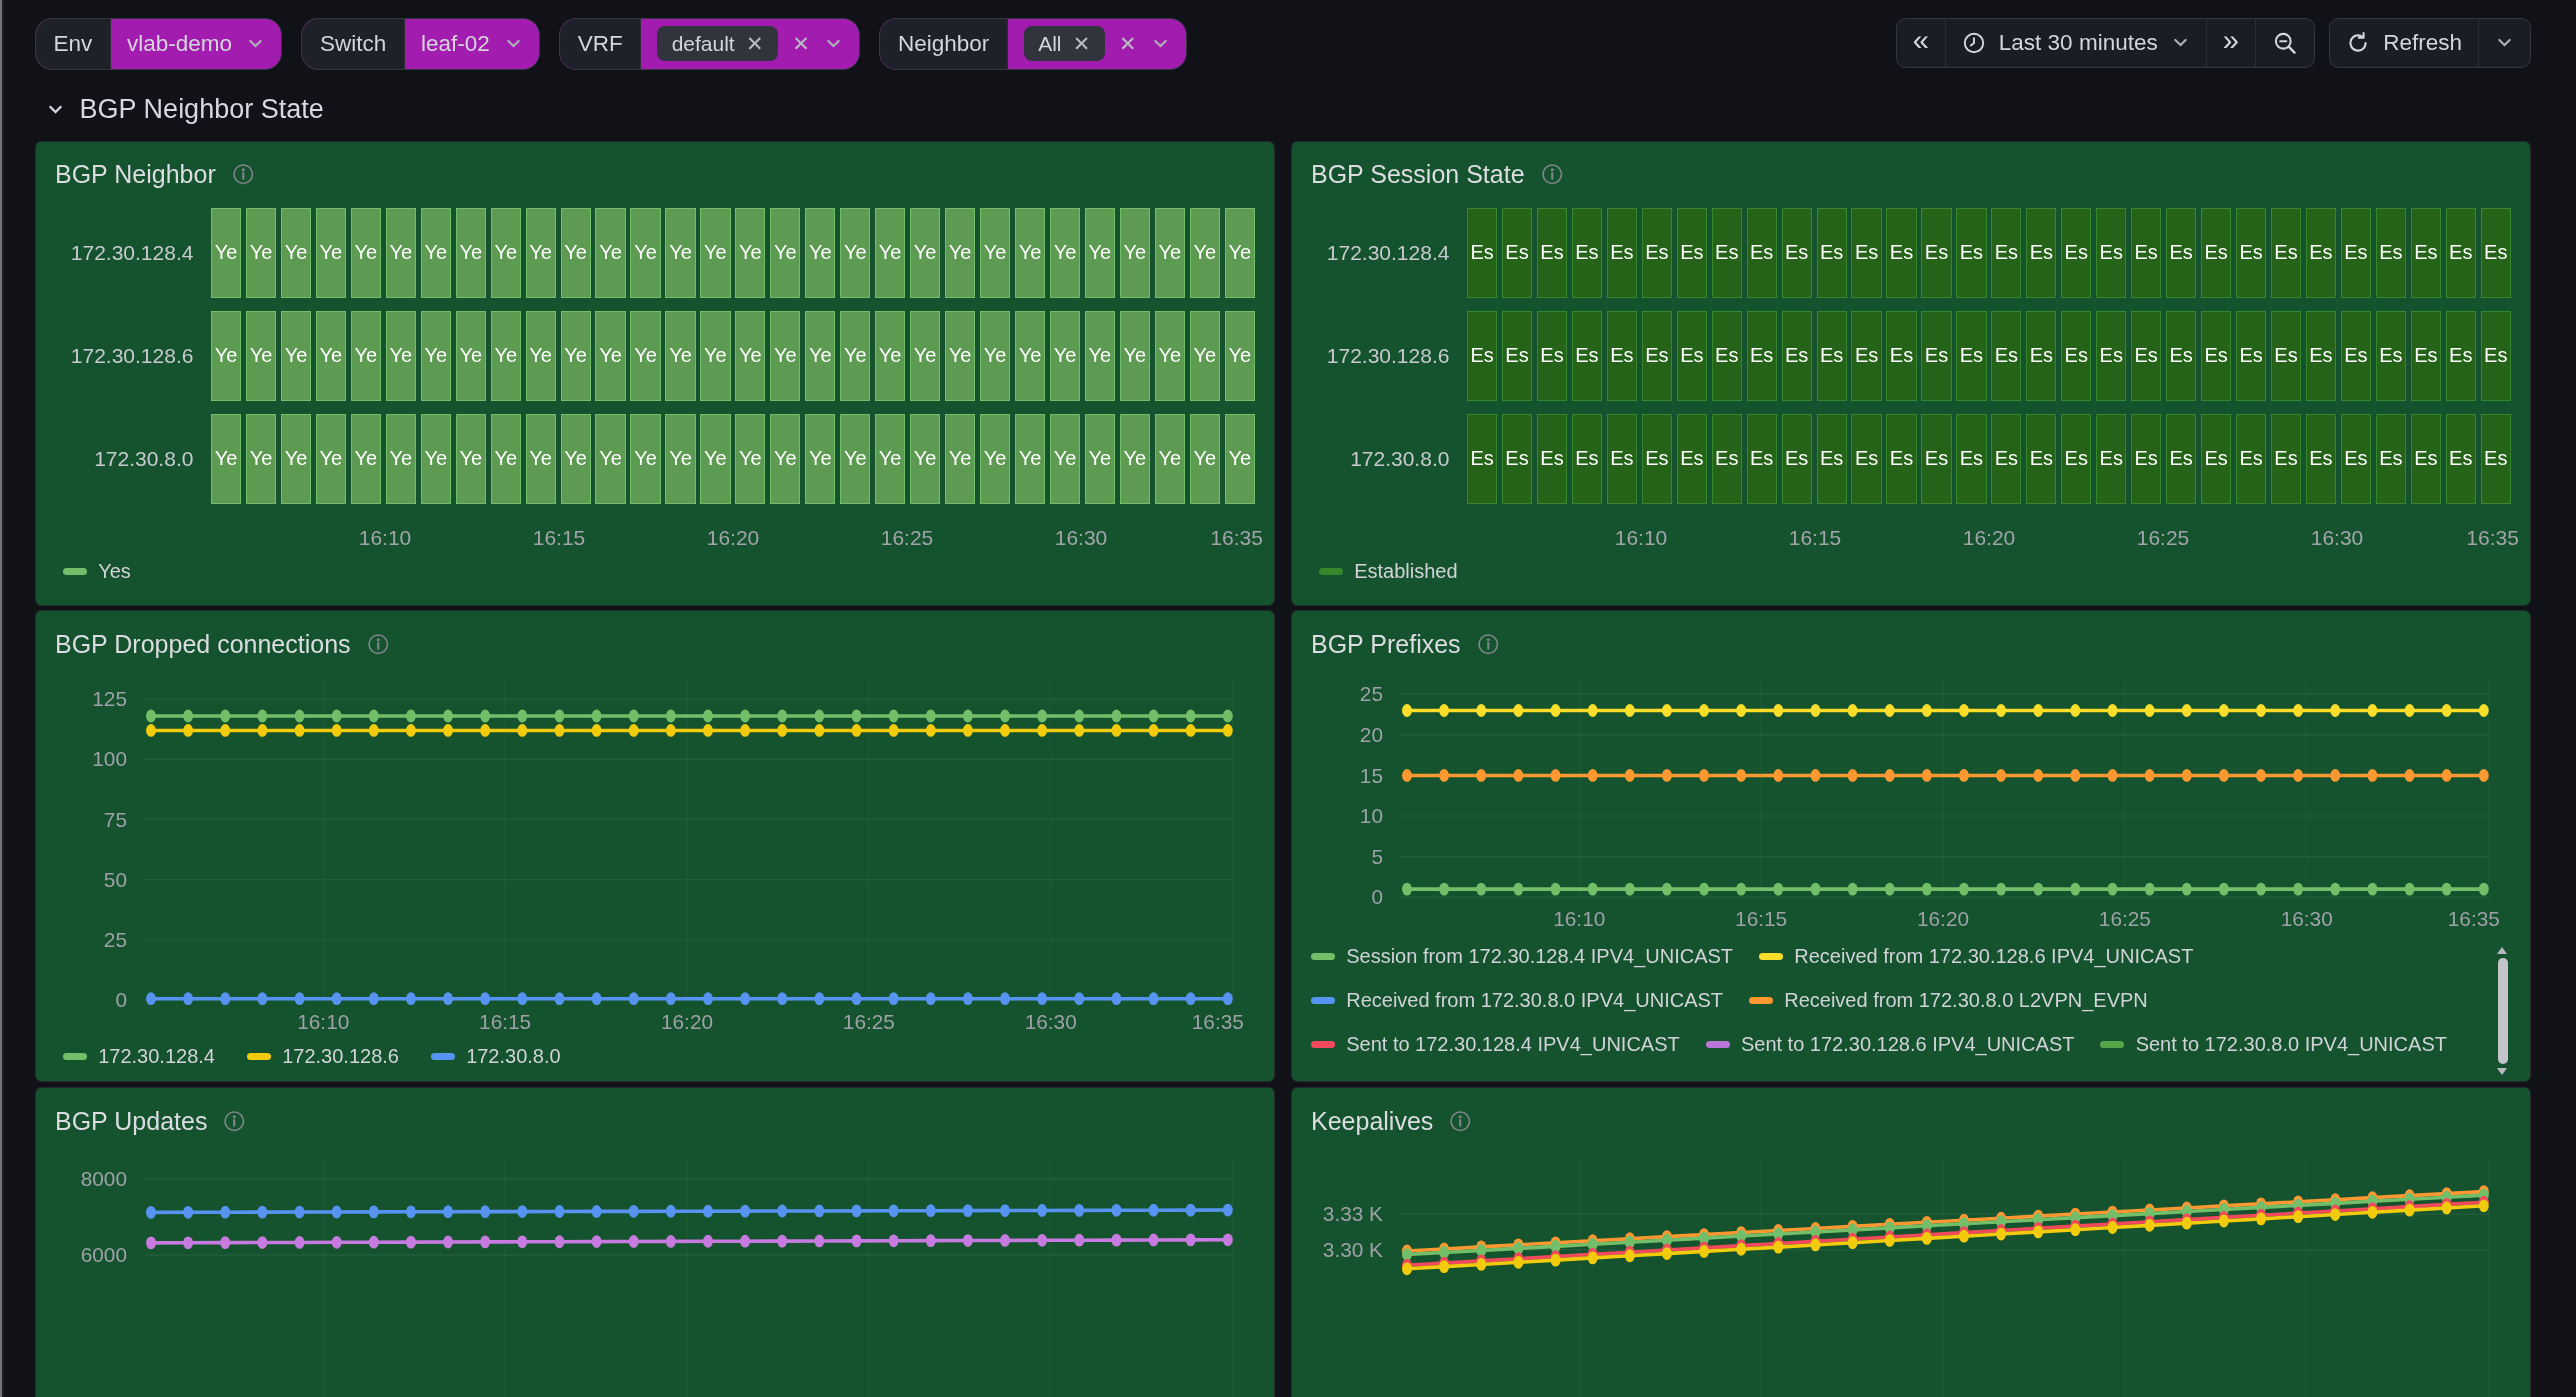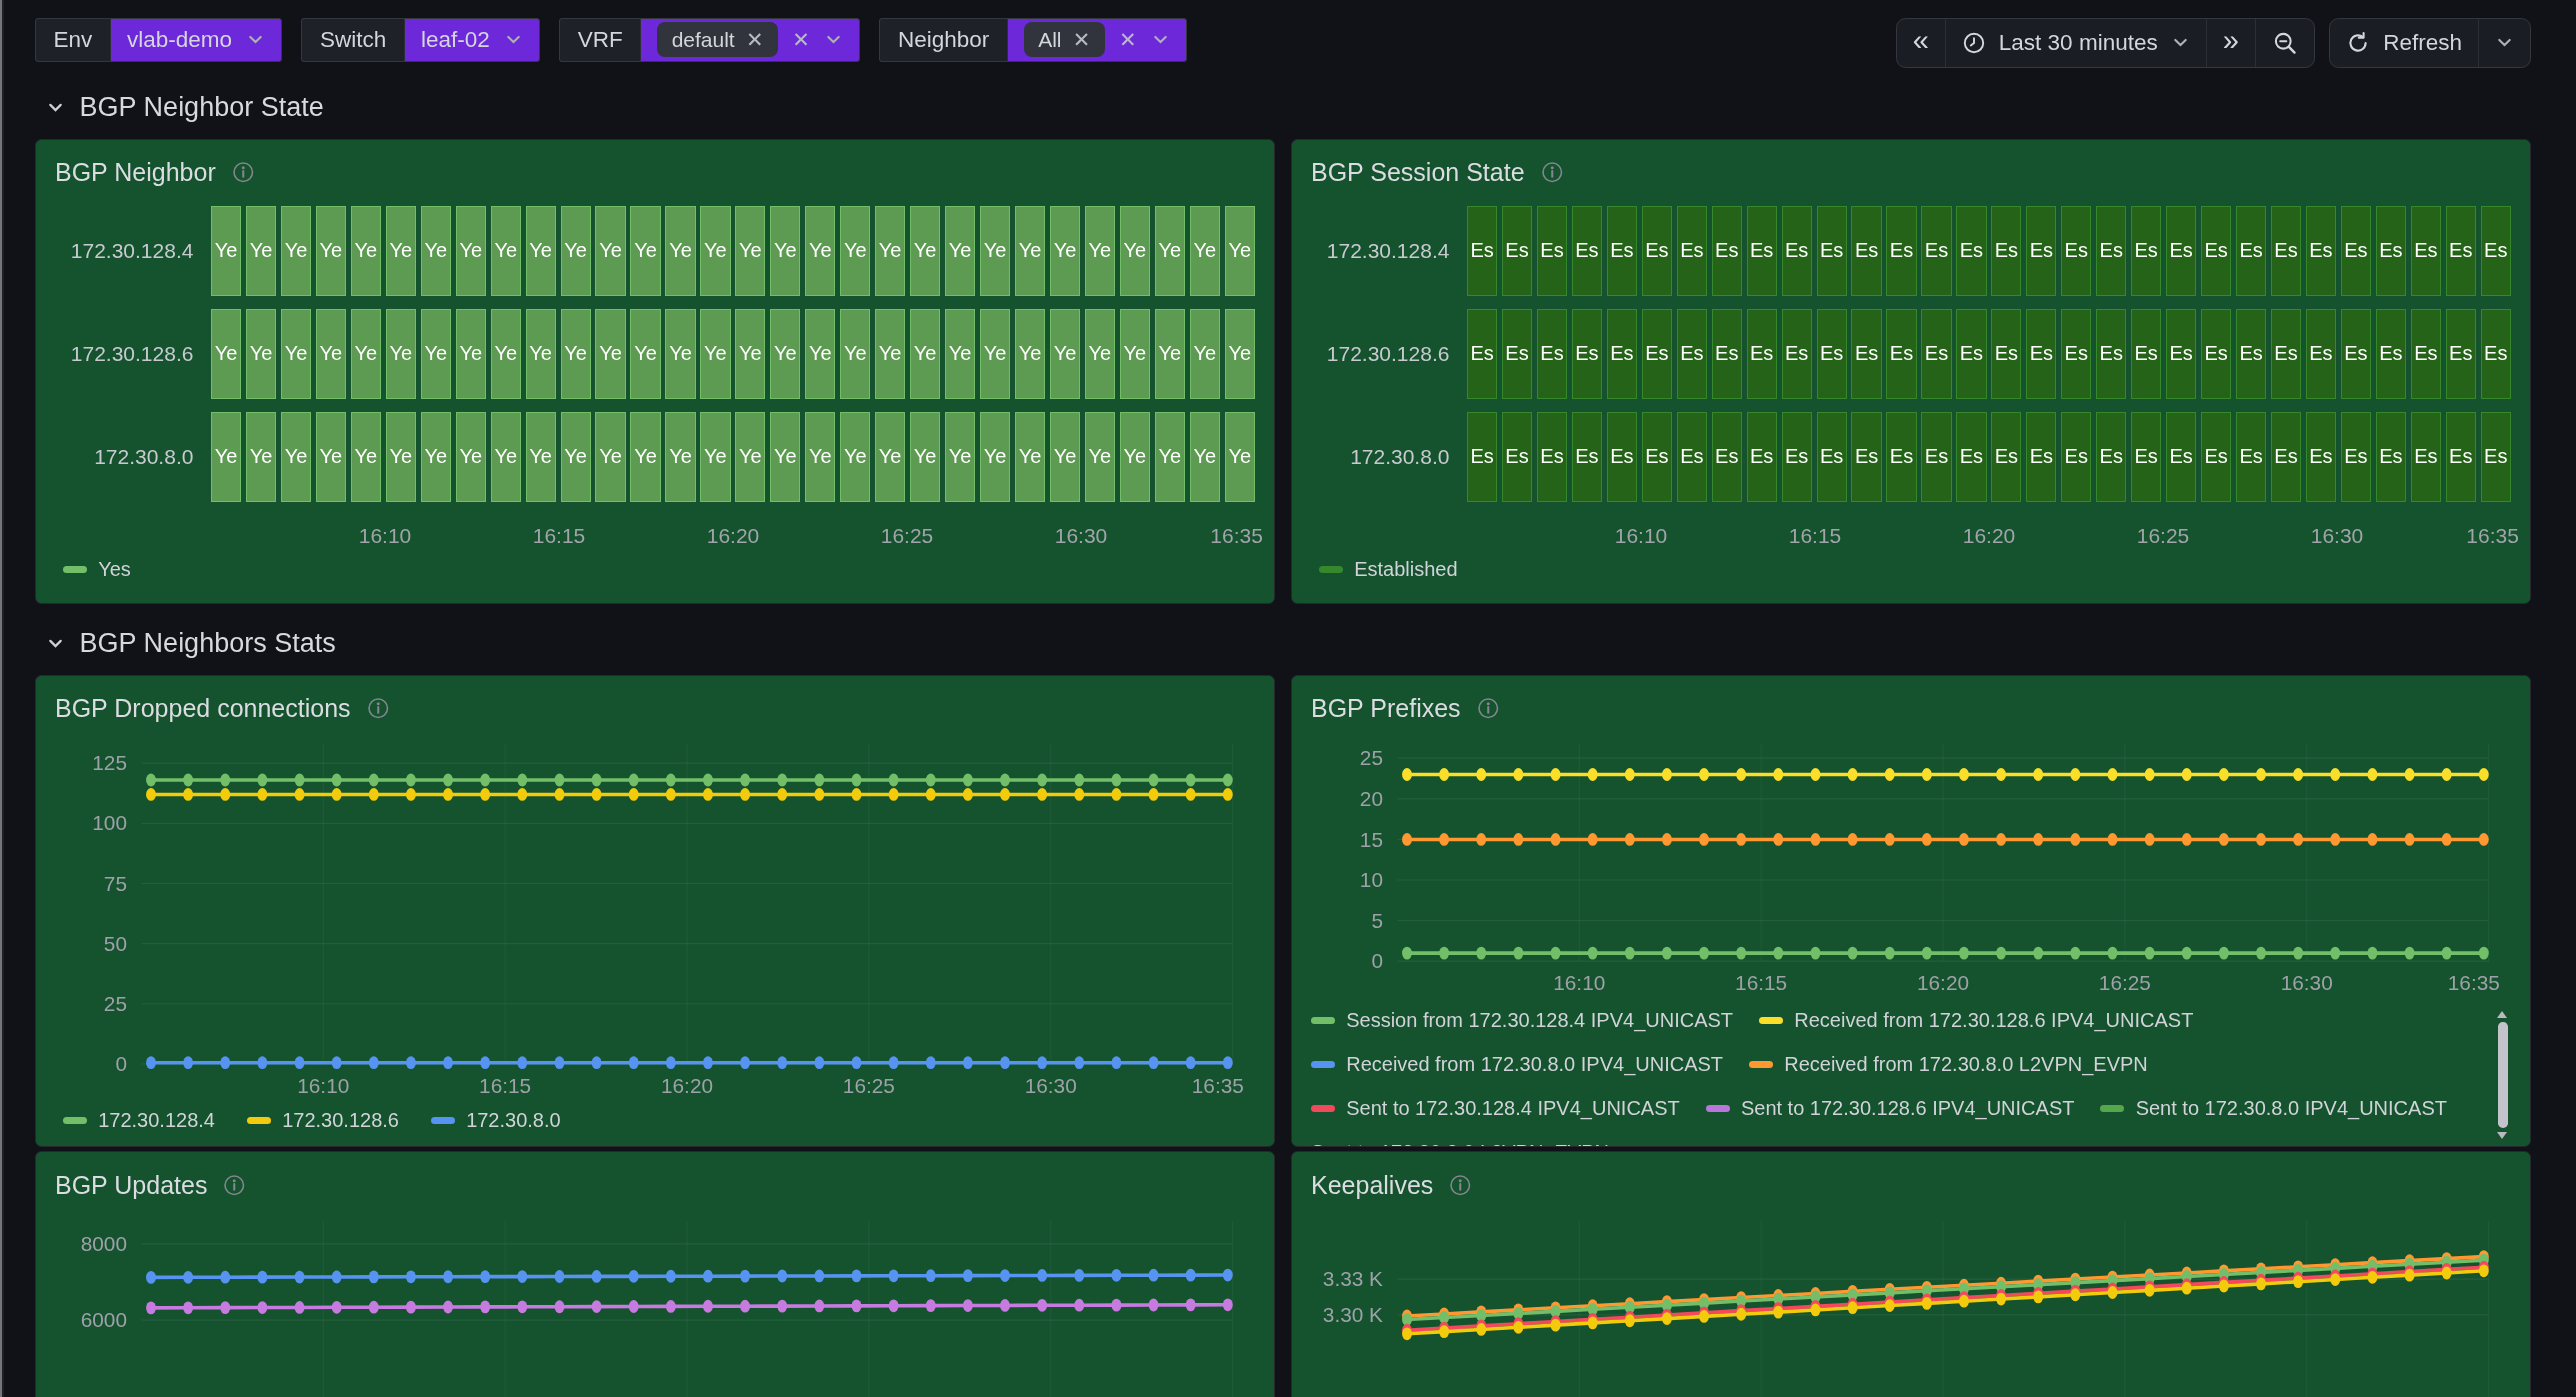--- a/index.html
+++ b/index.html
@@ -8,21 +8,21 @@
     width:2576px; height:1397px; overflow:hidden;
     background:#111217; color:#ccccdc;
     font-family:"Liberation Sans", sans-serif;
     position:relative;
   }
   .left-edge { position:absolute; left:0; top:0; bottom:0; width:4px; background:#75767b; border-right:2.4px solid #1f2024; z-index:50; }
 
   
   .toolbar { display:flex; justify-content:space-between; align-items:flex-start; padding:17.6px 45px 0 35px; }
   .filters { display:flex; gap:19px; flex-wrap:nowrap; }
-  .filter-group { display:flex; align-items:stretch; height:44px; border:0.8px solid #34373e; border-radius:3px; overflow:hidden; background:#6d28d9; }
+  .filter-group { display:flex; align-items:stretch; height:52px; border:0.8px solid #34373e; border-radius:17px; overflow:hidden; background:#a21caf; }
   .filter-label { display:flex; align-items:center; padding:0 17.6px; background:#1e2127; border-right:0.8px solid #2c2f36; font-size:22.5px; color:#d5d6dd; white-space:nowrap; }
   .filter-value { display:flex; align-items:center; gap:14.4px; padding:0 16px; font-size:22.5px; color:#d5d6dd; cursor:pointer; white-space:nowrap; }
   .tag-pill { display:flex; align-items:center; gap:11.2px; background:#31343c; border-radius:8px; padding:5.6px 14.4px; font-size:21px; color:#d5d6dd; }
   .x-glyph { color:#b9bbc3; font-size:21px; line-height:1; }
   .icon { display:inline-flex; align-items:center; justify-content:center; }
 
   .time-controls { display:flex; gap:14.4px; }
   .btn-group { display:flex; align-items:stretch; height:50px; border:0.8px solid #34373e; border-radius:9.6px; background:#1a1d23; overflow:hidden; }
   .btn-seg { display:flex; align-items:center; gap:13px; padding:0 16px; font-size:22.5px; color:#d5d6dd; border-right:0.8px solid #2c2f36; cursor:pointer; white-space:nowrap; }
   .btn-seg:last-child { border-right:none; }
@@ -447,28 +447,20 @@
             <span class="tl-tick last" style="left:100%">16:35</span>
           </div>
           <div class="legend-row">
             <span class="legend-item">
               <span class="legend-pill" style="background:#37872D"></span>
               <span>Established</span>
             </span>
           </div>
         </div>
       </div>
-    </div>
-    <div class="section-header">
-      <span class="icon">
-        <svg width="19" height="19" viewBox="0 0 22 22">
-          <path d="M5 8 L11 14 L17 8" fill="none" stroke="#cfd0d7" stroke-width="2.6" stroke-linecap="round"></path>
-        </svg>
-      </span>
-      <span>BGP Neighbors Stats</span>
     </div>
     <div class="panel-row">
       <div class="panel" style="height: 472px;">
         <div class="panel-title-row">
           <span class="panel-title">BGP Dropped connections</span>
           <span class="icon">
             <svg width="22.5" height="22.5" viewBox="0 0 28 28">
               <circle cx="14" cy="14" r="11.5" fill="none" stroke="#83868f" stroke-width="2"></circle>
               <line x1="14" y1="12.5" x2="14" y2="19.5" stroke="#83868f" stroke-width="2.6" stroke-linecap="round"></line>
               <circle cx="14" cy="8.4" r="1.9" fill="#83868f"></circle>

